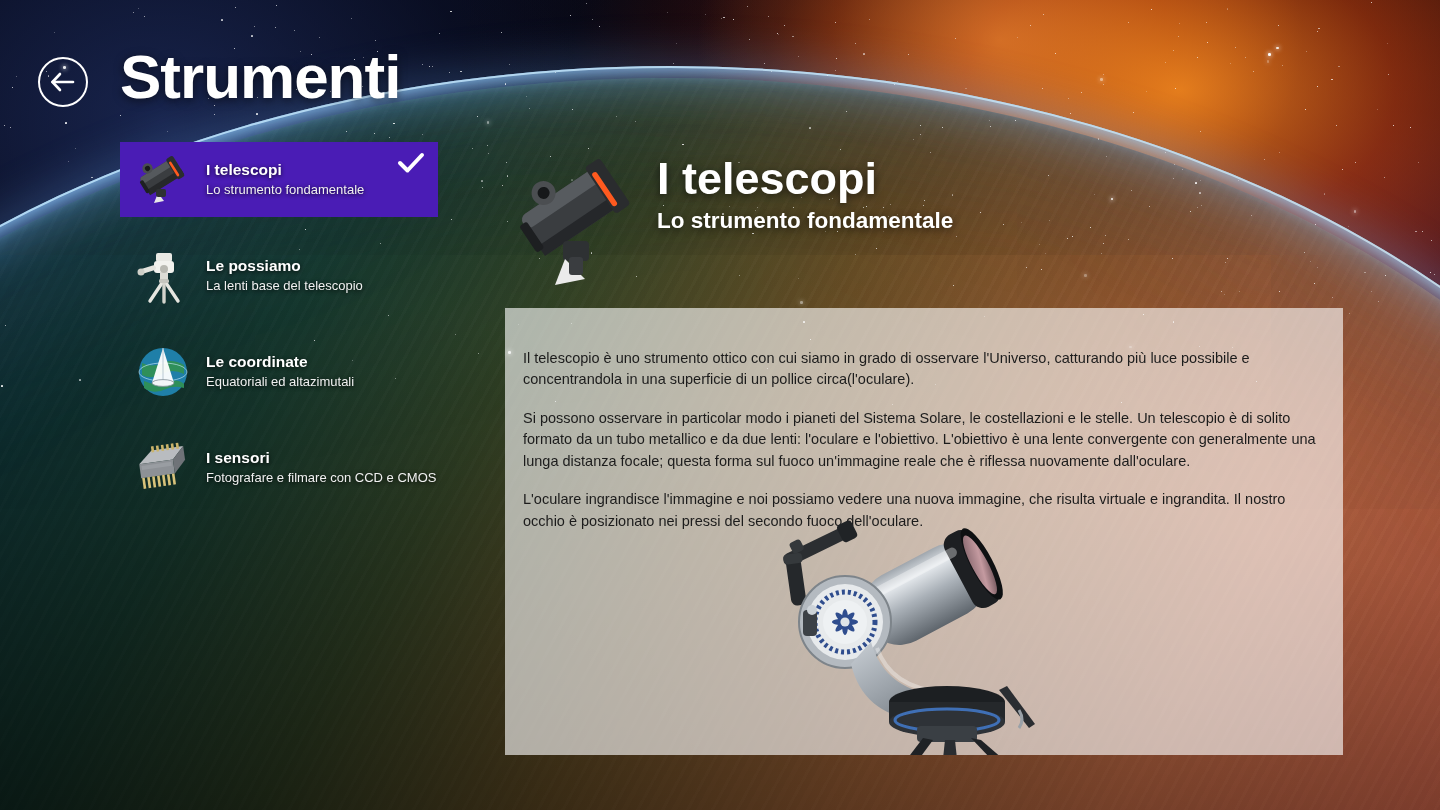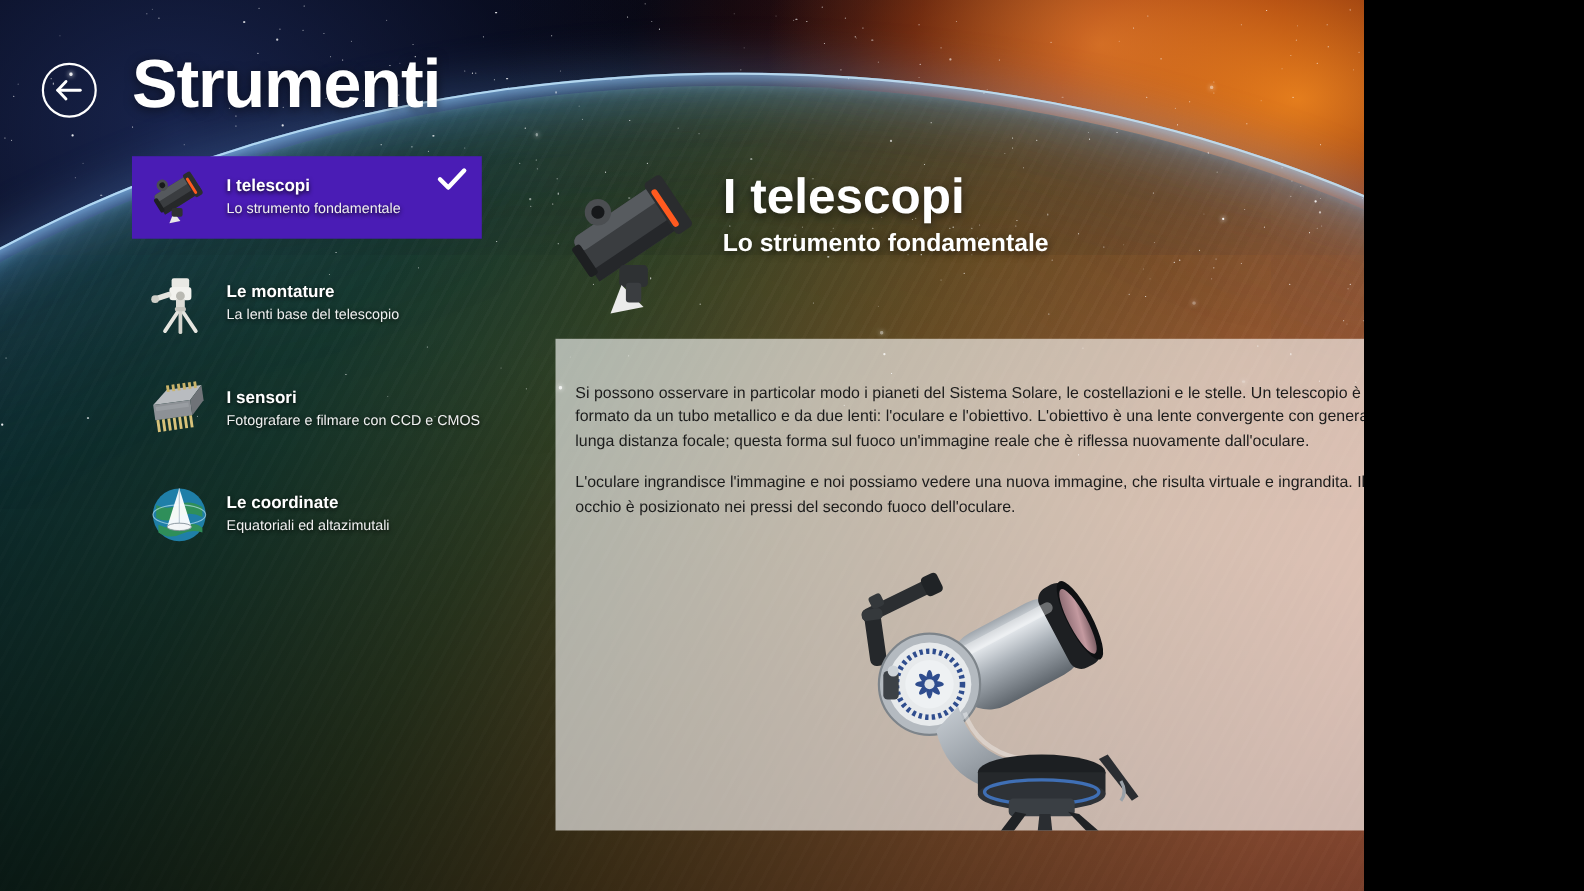--- a/index.html
+++ b/index.html
@@ -1,20 +1,20 @@
 <!DOCTYPE html>
 <html><head>
 <meta charset="utf-8">
 <style>
   * { margin:0; padding:0; box-sizing:border-box; }
   html,body{ width:1440px; height:810px; overflow:hidden; background:#000; }
   body{ font-family:"Liberation Sans", sans-serif; }
 
   #app{
-    position:relative; width:1240px; height:810px; overflow:hidden;
+    position:relative; width:1440px; height:810px; overflow:hidden;
     background:#3b82f6;
   }
 
   
   .bg{ position:absolute; inset:0; overflow:hidden; }
 
   .bg-base{
     position:absolute; inset:0;
     background:
       radial-gradient(ellipse 900px 600px at 1180px 90px, rgba(255,140,30,0.85) 0%, rgba(220,70,10,0.55) 24%, rgba(120,25,8,0.35) 46%, rgba(30,8,8,0.10) 68%, rgba(0,0,0,0) 82%),
@@ -557,22 +557,41 @@
           <circle cx="32" cy="24" r="4" fill="#b9b9b2"></circle>
           <rect x="8" y="22" width="16" height="5" rx="2.5" fill="#e4e4de" transform="rotate(-18 16 24)"></rect>
           <circle cx="9" cy="27" r="3.5" fill="#cfcfc8"></circle>
           <path d="M32 35 L18 56" stroke="#e6e6e0" stroke-width="3.4" stroke-linecap="round"></path>
           <path d="M32 35 L46 56" stroke="#e6e6e0" stroke-width="3.4" stroke-linecap="round"></path>
           <path d="M32 35 L32 57" stroke="#d4d4cd" stroke-width="3.4" stroke-linecap="round"></path>
           <rect x="27" y="34" width="10" height="4" rx="1.5" fill="#c6c6bf"></rect>
         </svg>
       </div>
       <div class="item-text">
-        <div class="item-title">Le montature</div>
+        <div class="item-title">Le possiamo</div>
         <div class="item-sub">La lenti base del telescopio</div>
+      </div>
+    </div>
+
+    <div class="list-item">
+      <div class="item-icon">
+        <svg width="58" height="58" viewBox="0 0 58 58">
+          <circle cx="29" cy="29" r="24" fill="#1f7fa8"></circle>
+          <path d="M8 20 q10 5 20 0 q10 -5 22 2 l0 9 q-12 -6 -22 0 q-10 6 -20 1 Z" fill="#2f8f5a"></path>
+          <path d="M10 38 q12 6 24 1 q10 -4 16 2 l0 4 q-10 -3 -18 1 q-12 6 -22 -1 Z" fill="#2f8f5a"></path>
+          <ellipse cx="29" cy="29" rx="24" ry="9" fill="none" stroke="#cfefff" stroke-width="1" opacity=".6"></ellipse>
+          <path d="M29 5 L18 40 Q29 45 40 40 Z" fill="#ffffff" opacity=".95"></path>
+          <path d="M29 5 L29 42" stroke="#b9c8d2" stroke-width="1"></path>
+          <ellipse cx="29" cy="40" rx="11" ry="3.4" fill="#f2f6f8" opacity=".95"></ellipse>
+          <ellipse cx="29" cy="40" rx="11" ry="3.4" fill="none" stroke="#7f8c95" stroke-width=".8"></ellipse>
+        </svg>
+      </div>
+      <div class="item-text">
+        <div class="item-title">Le coordinate</div>
+        <div class="item-sub">Equatoriali ed altazimutali</div>
       </div>
     </div>
 
     <div class="list-item">
       <div class="item-icon">
         <svg width="62" height="58" viewBox="0 0 62 58">
           <g transform="rotate(-8 31 29)">
             <polygon points="8,22 22,10 54,10 42,22" fill="#b9bcc0"></polygon>
             <rect x="8" y="22" width="34" height="14" fill="#8d9196"></rect>
             <polygon points="42,22 54,10 54,24 42,36" fill="#6f7378"></polygon>
@@ -596,39 +615,20 @@
             </g>
           </g>
         </svg>
       </div>
       <div class="item-text">
         <div class="item-title">I sensori</div>
         <div class="item-sub">Fotografare e filmare con CCD e CMOS</div>
       </div>
     </div>
 
-    <div class="list-item">
-      <div class="item-icon">
-        <svg width="58" height="58" viewBox="0 0 58 58">
-          <circle cx="29" cy="29" r="24" fill="#1f7fa8"></circle>
-          <path d="M8 20 q10 5 20 0 q10 -5 22 2 l0 9 q-12 -6 -22 0 q-10 6 -20 1 Z" fill="#2f8f5a"></path>
-          <path d="M10 38 q12 6 24 1 q10 -4 16 2 l0 4 q-10 -3 -18 1 q-12 6 -22 -1 Z" fill="#2f8f5a"></path>
-          <ellipse cx="29" cy="29" rx="24" ry="9" fill="none" stroke="#cfefff" stroke-width="1" opacity=".6"></ellipse>
-          <path d="M29 5 L18 40 Q29 45 40 40 Z" fill="#ffffff" opacity=".95"></path>
-          <path d="M29 5 L29 42" stroke="#b9c8d2" stroke-width="1"></path>
-          <ellipse cx="29" cy="40" rx="11" ry="3.4" fill="#f2f6f8" opacity=".95"></ellipse>
-          <ellipse cx="29" cy="40" rx="11" ry="3.4" fill="none" stroke="#7f8c95" stroke-width=".8"></ellipse>
-        </svg>
-      </div>
-      <div class="item-text">
-        <div class="item-title">Le coordinate</div>
-        <div class="item-sub">Equatoriali ed altazimutali</div>
-      </div>
-    </div>
-
   </div>
 
   <div class="content-head">
     <div class="head-icon">
       <svg width="150" height="150" viewBox="0 0 150 150">
         <g transform="rotate(-34 75 68)">
           <rect x="22" y="38" width="96" height="46" rx="7" fill="#3a3d40"></rect>
           <rect x="22" y="38" width="96" height="15" rx="7" fill="#575b5f"></rect>
           <rect x="22" y="72" width="96" height="12" fill="#25272a"></rect>
           <rect x="104" y="33" width="18" height="56" rx="4" fill="#2a2c2e"></rect>
@@ -641,20 +641,21 @@
         <path d="M60 114 L50 140 L80 134 Z" fill="#ebebeb"></path>
         <rect x="64" y="112" width="14" height="18" rx="3" fill="#3a3d40"></rect>
       </svg>
     </div>
     <div class="head-title">I telescopi</div>
     <div class="head-sub">Lo strumento fondamentale</div>
   </div>
 
   <div class="panel">
     <div class="panel-inner">
+      <div class="panel-p">Il telescopio è uno strumento ottico con cui siamo in grado di osservare l'Universo, catturando più luce possibile e concentrandola in una superficie di un pollice circa(l'oculare).</div>
       <div class="panel-p">Si possono osservare in particolar modo i pianeti del Sistema Solare, le costellazioni e le stelle. Un telescopio è di solito formato da un tubo metallico e da due lenti: l'oculare e l'obiettivo. L'obiettivo è una lente convergente con generalmente una lunga distanza focale; questa forma sul fuoco un'immagine reale che è riflessa nuovamente dall'oculare.</div>
       <div class="panel-p">L'oculare ingrandisce l'immagine e noi possiamo vedere una nuova immagine, che risulta virtuale e ingrandita. Il nostro occhio è posizionato nei pressi del secondo fuoco dell'oculare.</div>
     </div>
 
     <div class="panel-photo">
       <svg width="300" height="245" viewBox="0 0 300 245">
         <defs>
           <linearGradient id="tube" x1="0" y1="0" x2="0" y2="1">
             <stop offset="0%" stop-color="#9fa6ad"></stop>
             <stop offset="22%" stop-color="#e4e8ec"></stop>

